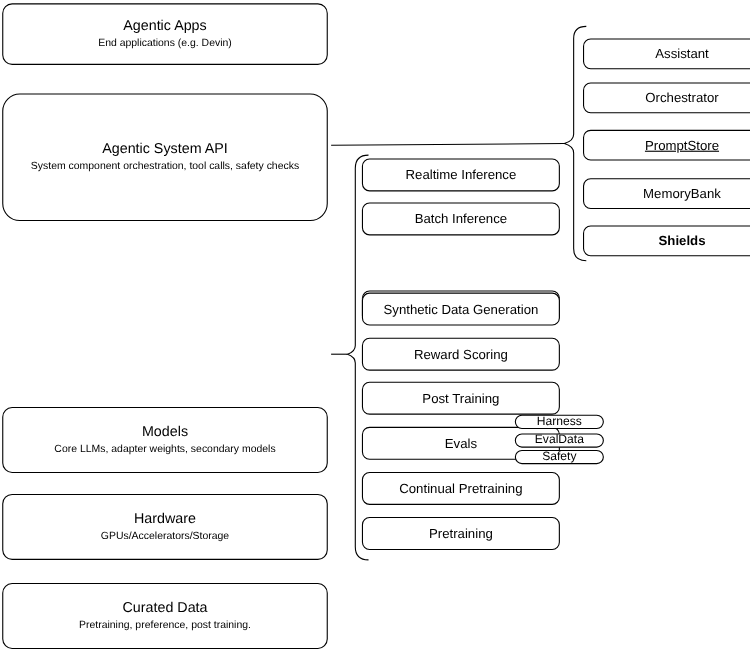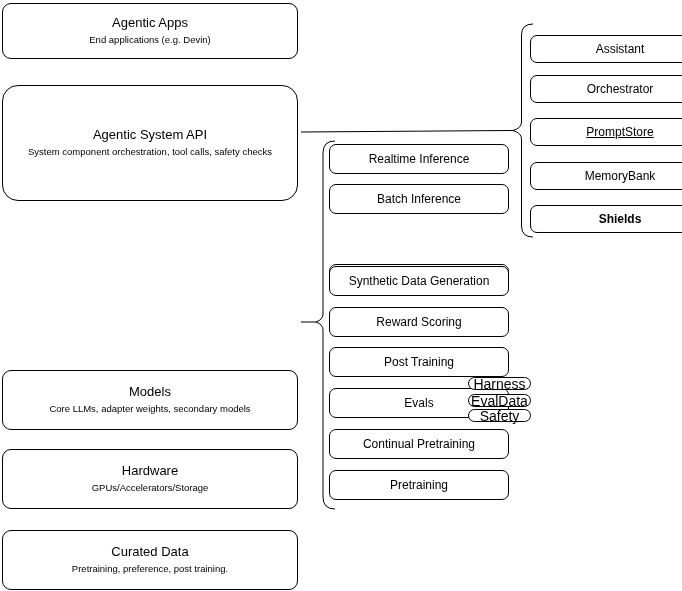--- a/index.html
+++ b/index.html
@@ -58,24 +58,24 @@
     left: 530px;
     width: 180px;
     height: 28px;
     border-radius: 7px;
     font-size: 12px;
     white-space: nowrap;
   }
   
   .pill {
     left: 468px;
-    width: 63px;
+    width: 81px;
     height: 13px;
     border-radius: 7px;
-    font-size: 14px;
+    font-size: 11px;
     line-height: 1;
     white-space: nowrap;
     z-index: 3;
   }
 </style>
 </head>
 <body>
 
 <div id="diagram">
 

